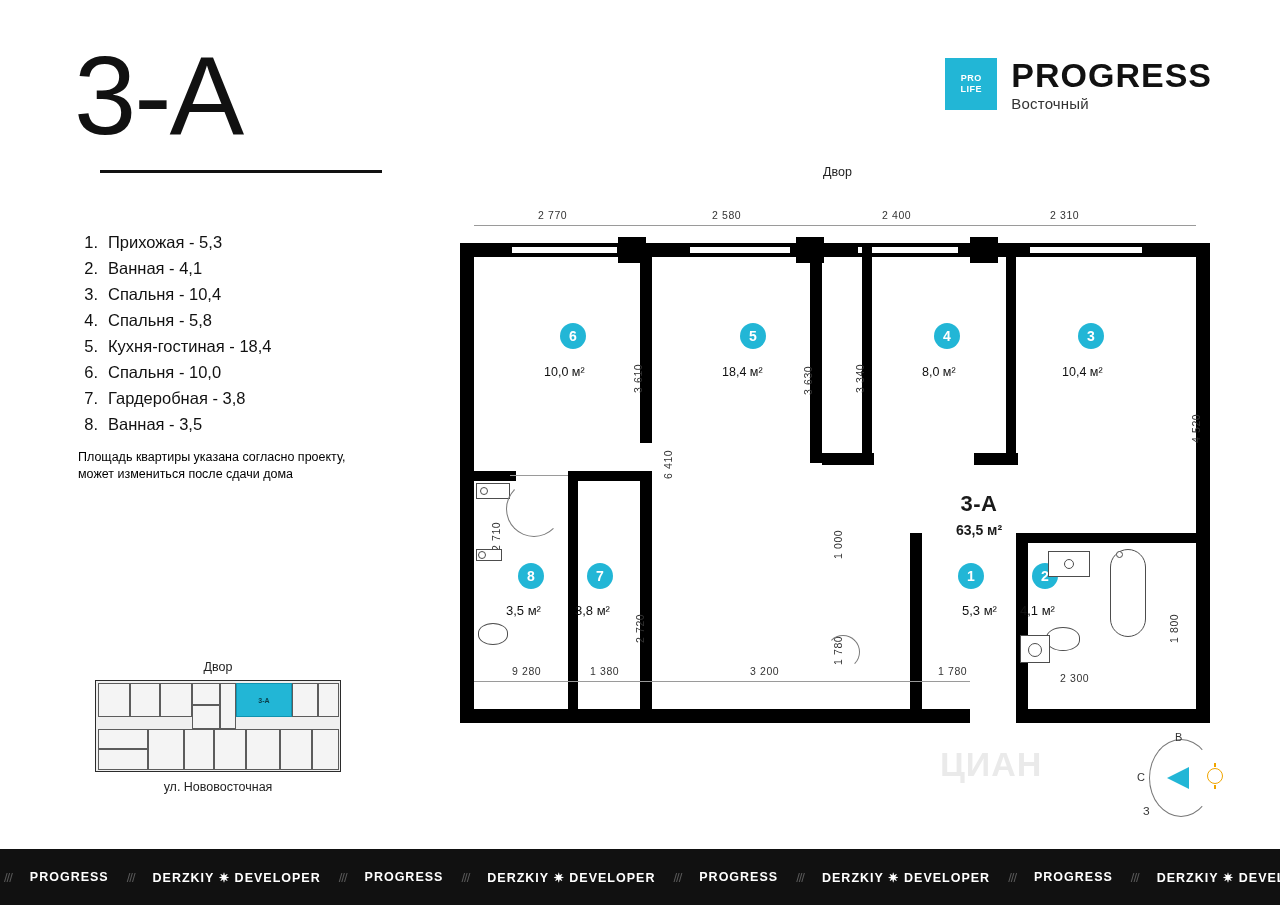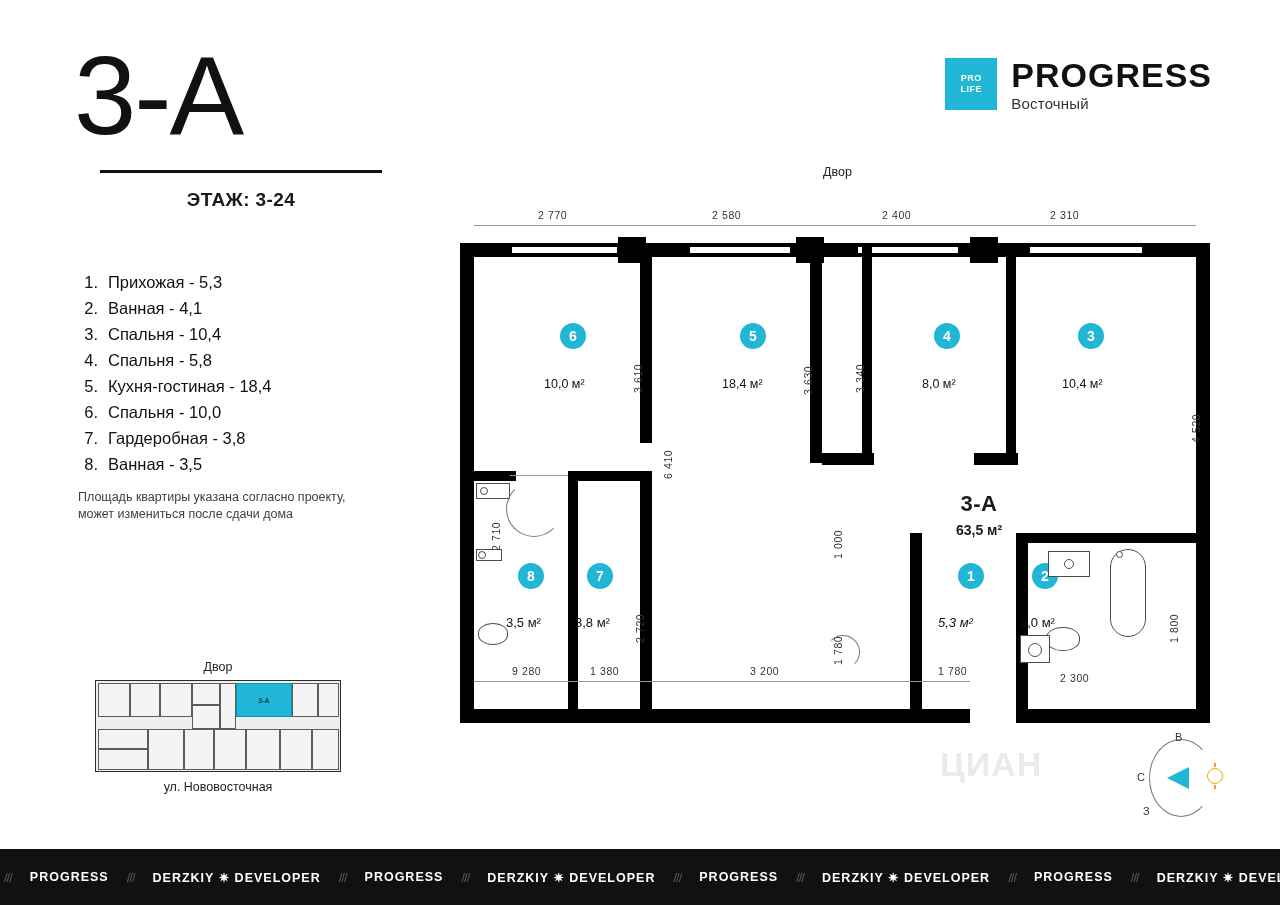--- a/index.html
+++ b/index.html
@@ -29,21 +29,21 @@
   #room-list li {
     font-size:16.5px; line-height:26px; color:#111;
     display:flex; gap:10px;
   }
   #room-list li .num { width:20px; text-align:right; }
 
   #total-area {
     margin:40px 0 0 14px; font-size:20px; font-weight:bold; letter-spacing:.2px;
   }
   #area-note {
-    margin:12px 0 10px 8px; font-size:12.5px; line-height:17px; color:#404040; width:290px;
+    margin:12px 0 10px 8px; font-size:12.5px; line-height:17px; color:#000000; width:290px;
   }
 
   
   #keyplan-wrap { position:absolute; left:78px; top:660px; width:280px; }
   #keyplan-top-label, #keyplan-bottom-label {
     font-size:12.5px; text-align:center; color:#222;
   }
   #keyplan-top-label { margin-bottom:6px; }
   #keyplan-bottom-label { margin-top:8px; }
   #keyplan {
@@ -84,21 +84,21 @@
   }
   .dim.vert { transform-origin:0 0; transform:rotate(-90deg); }
 
   
   .badge {
     position:absolute; width:26px; height:26px; border-radius:50%;
     background:#22b6d6; color:#fff; font-size:14px; font-weight:bold;
     display:flex; align-items:center; justify-content:center;
   }
   .room-area {
-    position:absolute; font-size:12.5px; color:#111; white-space:nowrap;margin-top:12px;
+    position:absolute; font-size:12.5px; color:#111; white-space:nowrap;
   }
   .room-area.small { font-size:13px; }
 
   #plan-center-code { position:absolute; left:498px; top:320px; text-align:center; width:110px; }
   #plan-center-code .code { font-size:22px; font-weight:bold; letter-spacing:.5px; }
   #plan-center-code .area { font-size:14px; font-weight:bold; margin-top:5px; }
 
   
   .fx { position:absolute; border:1.2px solid #4d4d4d; background:#fff; }
   .fx.round { border-radius:50%; }
@@ -148,21 +148,20 @@
     padding:0 14px; display:flex; align-items:center; gap:6px;
   }
   #footer .sep { color:#5a5a5a; font-size:13px; letter-spacing:-1px; padding:0 4px; }
 </style>
 </head>
 <body>
 
 <div id="left-panel">
   <div id="plan-code">3-А</div>
   <div id="title-rule"></div>
-  <div id="floor-line">ЭТАЖ: 3-24</div>
 
   <ul id="room-list">
     <li>
         <span class="num">1.</span>
         <span>Прихожая - 5,3</span>
       </li>
     <li>
         <span class="num">2.</span>
         <span>Ванная - 4,1</span>
       </li>
@@ -306,24 +305,24 @@
     <div class="badge" style="left:628px; top:120px;">3</div>
     <div class="room-area" style="left:612px; top:162px;">10,4 м²</div>
 
     <div class="badge" style="left:68px;  top:360px;">8</div>
     <div class="room-area small" style="left:56px; top:400px;">3,5 м²</div>
 
     <div class="badge" style="left:137px; top:360px;">7</div>
     <div class="room-area small" style="left:125px; top:400px;">3,8 м²</div>
 
     <div class="badge" style="left:508px; top:360px;">1</div>
-    <div class="room-area small" style="left:488px; top:400px;font-style:italic;">5,3 м²</div>
+    <div class="room-area small" style="left:512px; top:400px;">5,3 м²</div>
 
     <div class="badge" style="left:582px; top:360px;">2</div>
-    <div class="room-area small" style="left:570px; top:400px;">3,0 м²</div>
+    <div class="room-area small" style="left:570px; top:400px;">4,1 м²</div>
 
     <div id="plan-center-code" style="left:474px; top:288px; width:110px;">
       <div class="code">3-А</div>
       <div class="area">63,5 м²</div>
     </div>
 
     <div class="fx" style="left:26px;  top:280px; width:34px; height:16px;"></div>
     <div class="fx round" style="left:30px; top:284px; width:8px; height:8px;"></div>
     <div class="arc" style="left:56px; top:278px; width:56px; height:56px;"></div>
     <div class="fx" style="left:26px;  top:346px; width:26px; height:12px;"></div>

